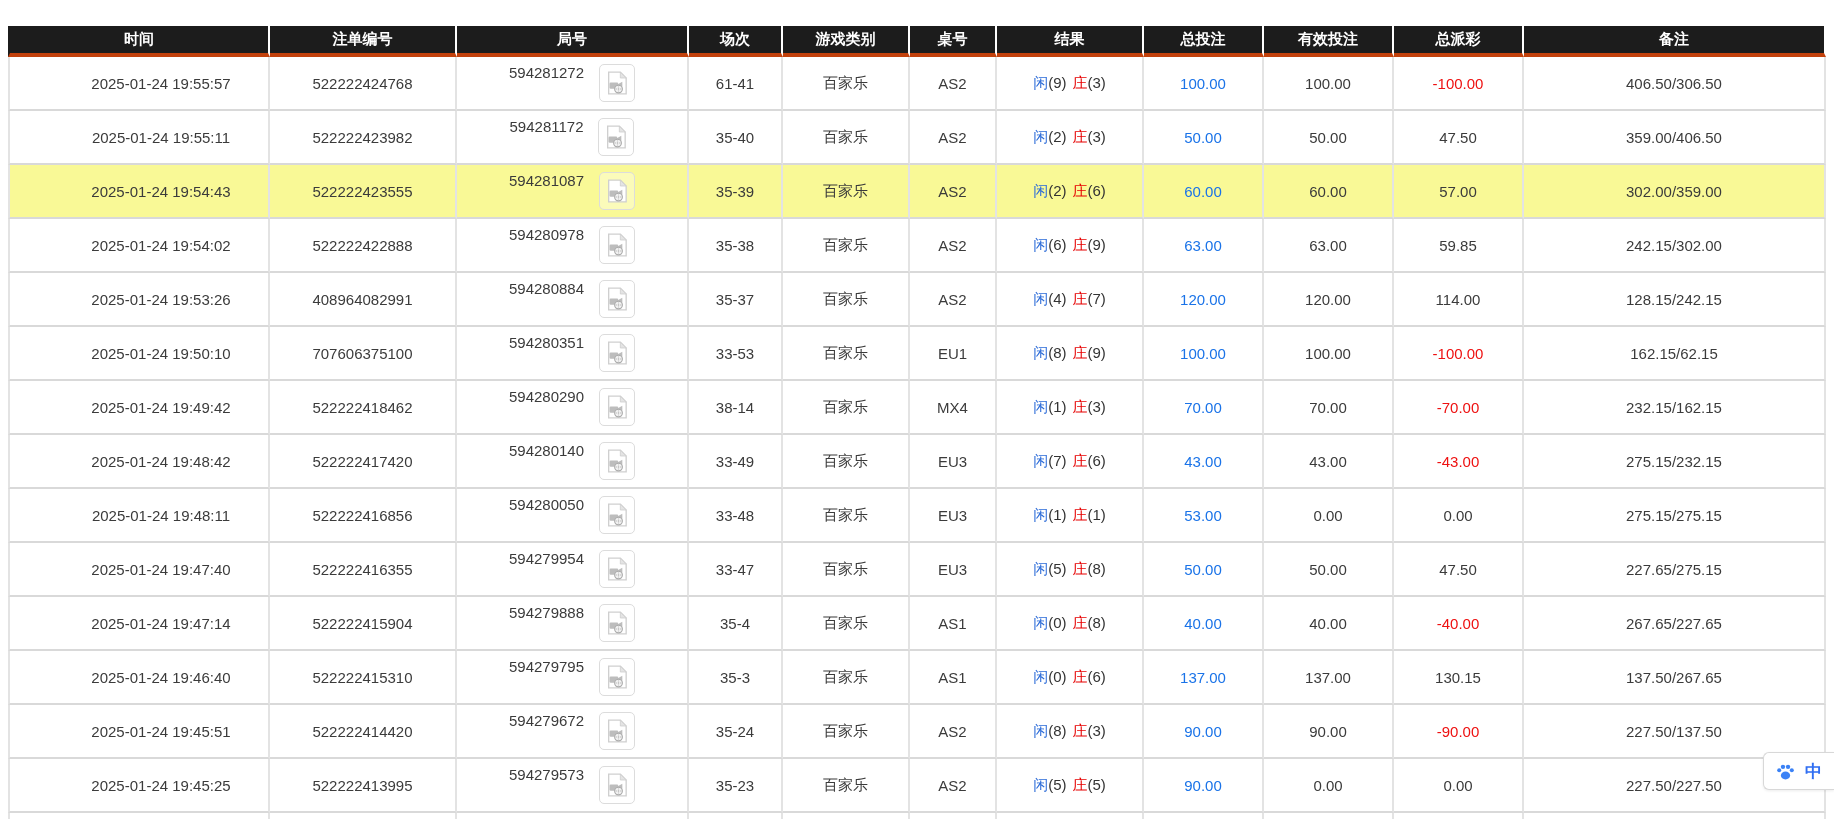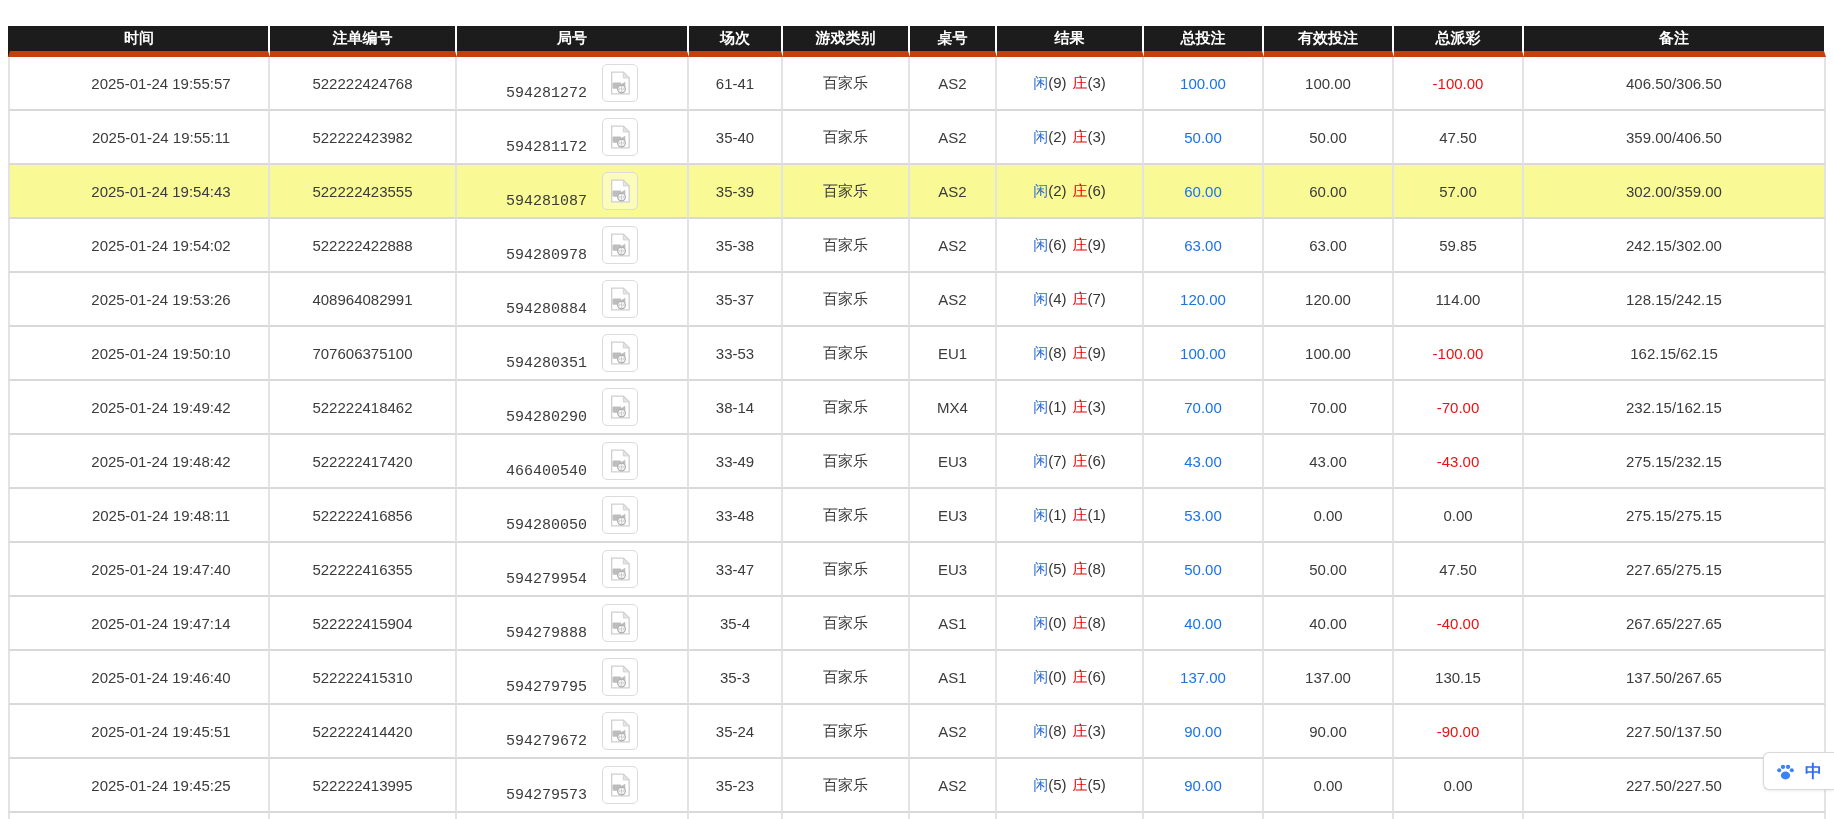--- a/index.html
+++ b/index.html
@@ -9,40 +9,40 @@
     position:relative;
   }
   .page{padding:26px 8px 0 8px;}
   table{width:1818px;table-layout:fixed;border-collapse:separate;border-spacing:0;}
   col.c1{width:262px}col.c2{width:187px}col.c3{width:232px}col.c4{width:94px}
   col.c5{width:127px}col.c6{width:87px}col.c7{width:147px}col.c8{width:120px}
   col.c9{width:130px}col.c10{width:130px}col.c11{width:302px}
   th{
     background:var(--header_bg,#1c1c1c);color:var(--header_text,#fff);
     font-weight:bold;font-size:15px;height:31px;padding:0;
-    border-right:2px solid #fff;border-bottom:6px solid #c2410c;box-sizing:border-box;
+    border-right:2px solid #fff;border-bottom:4px solid #c2410c;box-sizing:border-box;
   }
   th:first-child{border-left:2px solid var(--header_bg,#1c1c1c);}
   td{
     background:#fff;height:54px;box-sizing:border-box;padding:0;
     border-right:2px solid var(--grid_vertical,#e3e3e3);
     border-bottom:2px solid var(--grid_horizontal,#d9d9d9);
     text-align:center;font-size:15px;color:#3b3b3b;
     white-space:nowrap;overflow:hidden;
   }
   td:first-child{border-left:2px solid var(--grid_vertical,#e3e3e3);padding-left:44px;}
   tr.hl td{background:var(--row_highlight,#f9f996);margin-left:36px;}
   tr[data-name="partial-next-row"] td{height:20px;}
   .blue{color:var(--bet_amount_blue,#1a73e8);}
   .p{color:var(--player_blue,#2b6bd8);}
   .b{color:var(--banker_red,#e60000);}
   .neg{color:var(--negative_red,#ee1111) !important;}
   .score{color:#333;}
   .score.sp{margin-right:6px;}
-  .round-wrap{display:inline-flex;align-items:flex-end;gap:15px;font-family:Liberation Mono, monospace;}
+  .round-wrap{display:inline-flex;align-items:flex-start;gap:15px;}
   .video-btn{
     width:36px;height:38px;border:1px solid #dcdcdc;border-radius:5px;
     background:rgba(255,255,255,0.35);display:inline-flex;align-items:center;
     justify-content:center;padding:0;cursor:pointer;
   }
   .translate-badge{
     position:absolute;top:752px;right:0;height:36px;
     display:flex;align-items:center;gap:9px;padding:0 12px 0 11px;
     background:#fff;border:1px solid #d8d8d8;border-right:none;
     border-radius:6px 0 0 6px;box-shadow:0 1px 3px rgba(0,0,0,0.08);
@@ -299,21 +299,21 @@
     <td class="blue" data-name="cell-total-bet">70.00</td>
     <td data-name="cell-valid-bet">70.00</td>
     <td data-name="cell-total-payout" class="neg">-70.00</td>
     <td data-name="cell-remark">232.15/162.15</td>
   </tr>
         <tr data-name="table-row">
     <td data-name="cell-time">2025-01-24 19:48:42</td>
     <td data-name="cell-bet-id">522222417420</td>
     <td data-name="cell-round">
       <span class="round-wrap">
-        <span data-name="round-id">466400540</span>
+        <span data-name="round-id">594280140</span>
         <button class="video-btn" data-name="video-replay-button">
           <svg data-name="video-file-icon" viewBox="0 0 24 28" width="20" height="24">
             <path d="M2 1 h14 l7 7 v19 H2 z" fill="#ffffff" stroke="#cfcfcf" stroke-width="1.6"></path>
             <path d="M16 1 l7 7 h-7 z" fill="#e4e4e4" stroke="#cfcfcf" stroke-width="1"></path>
             <rect x="3" y="13.5" width="10.5" height="7.5" rx="1.5" fill="#bdbdbd"></rect>
             <path d="M13 15.6 l5.4 -3 v9 l-5.4 -3 z" fill="#bdbdbd"></path>
             <circle cx="13.8" cy="21.3" r="4.6" fill="#f4f4f4" stroke="#ababab" stroke-width="1.4"></circle>
             <circle cx="13.8" cy="21.3" r="0.9" fill="#ababab"></circle>
             <circle cx="13.8" cy="18.9" r="0.9" fill="#c9c9c9"></circle>
             <circle cx="13.8" cy="23.7" r="0.9" fill="#c9c9c9"></circle>

